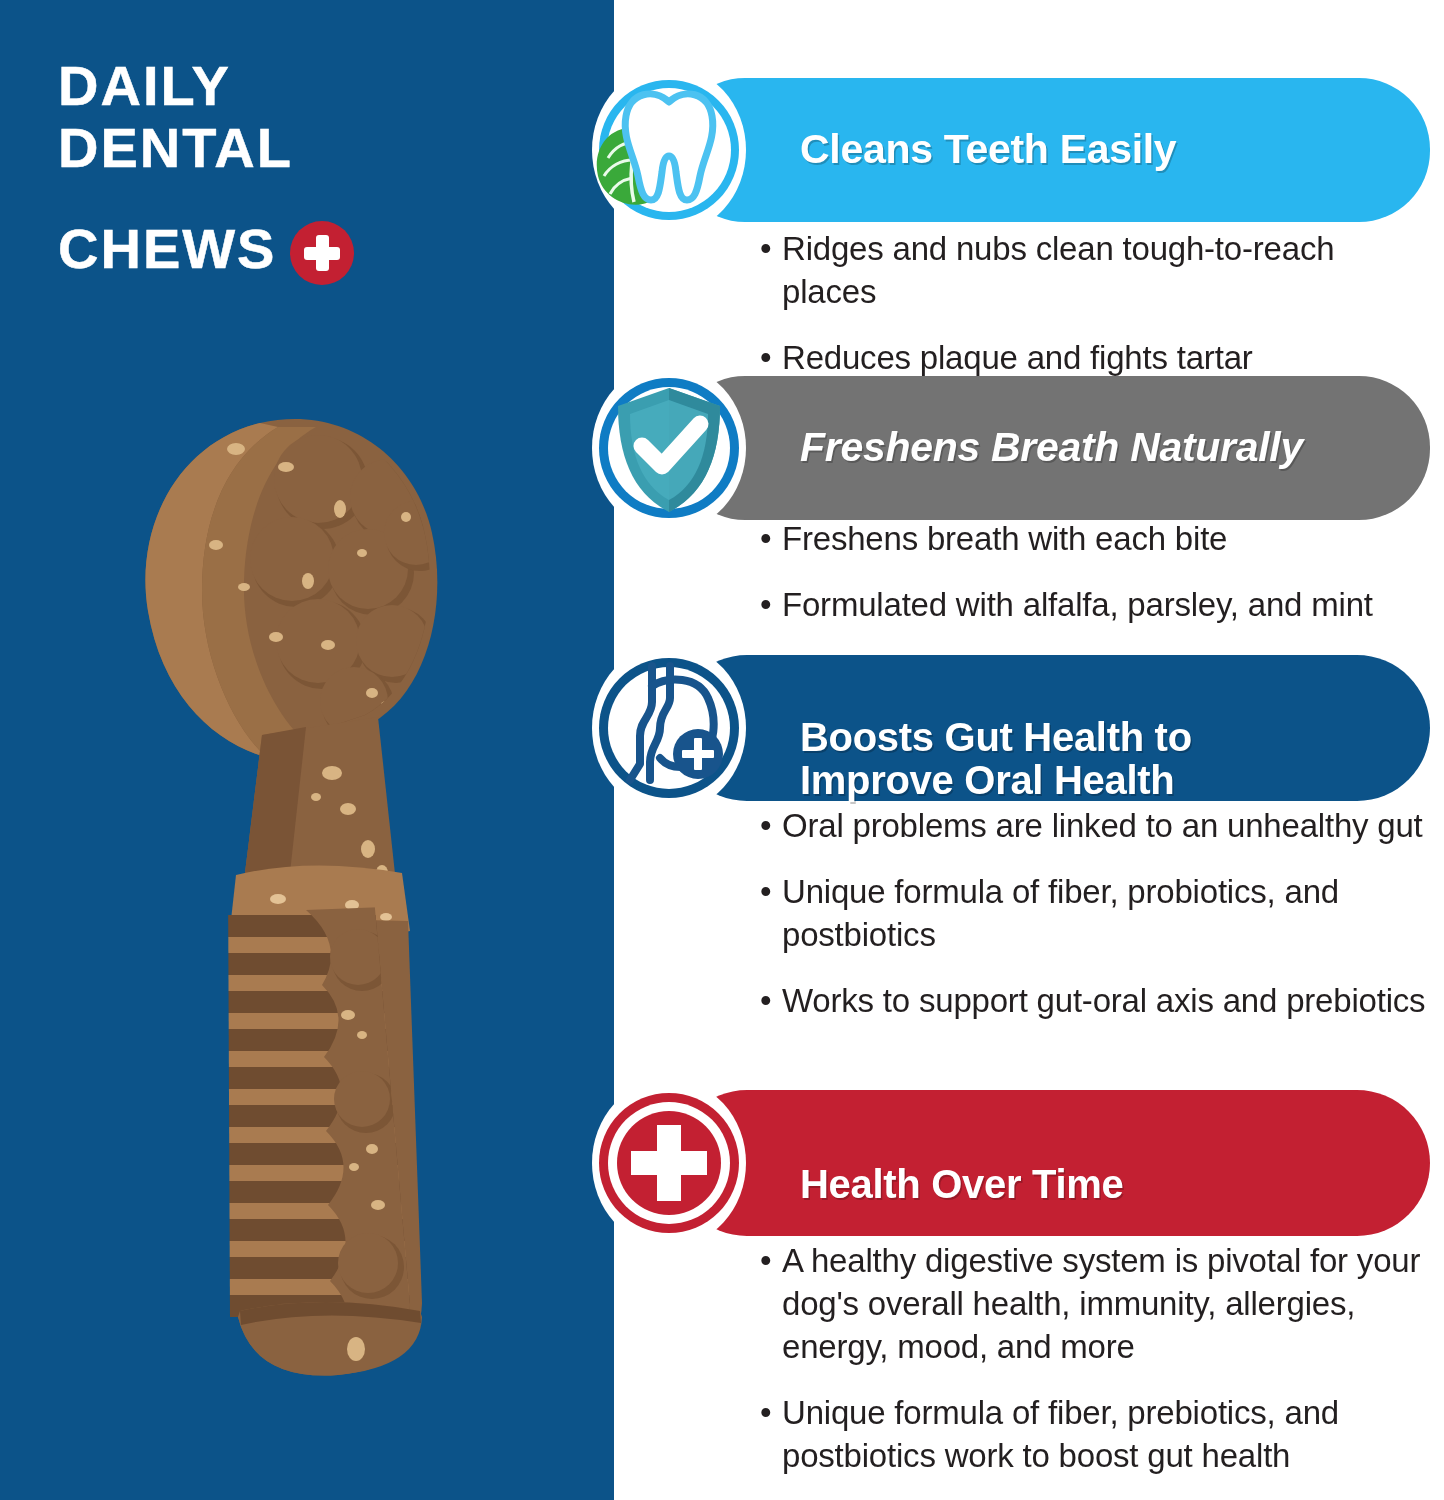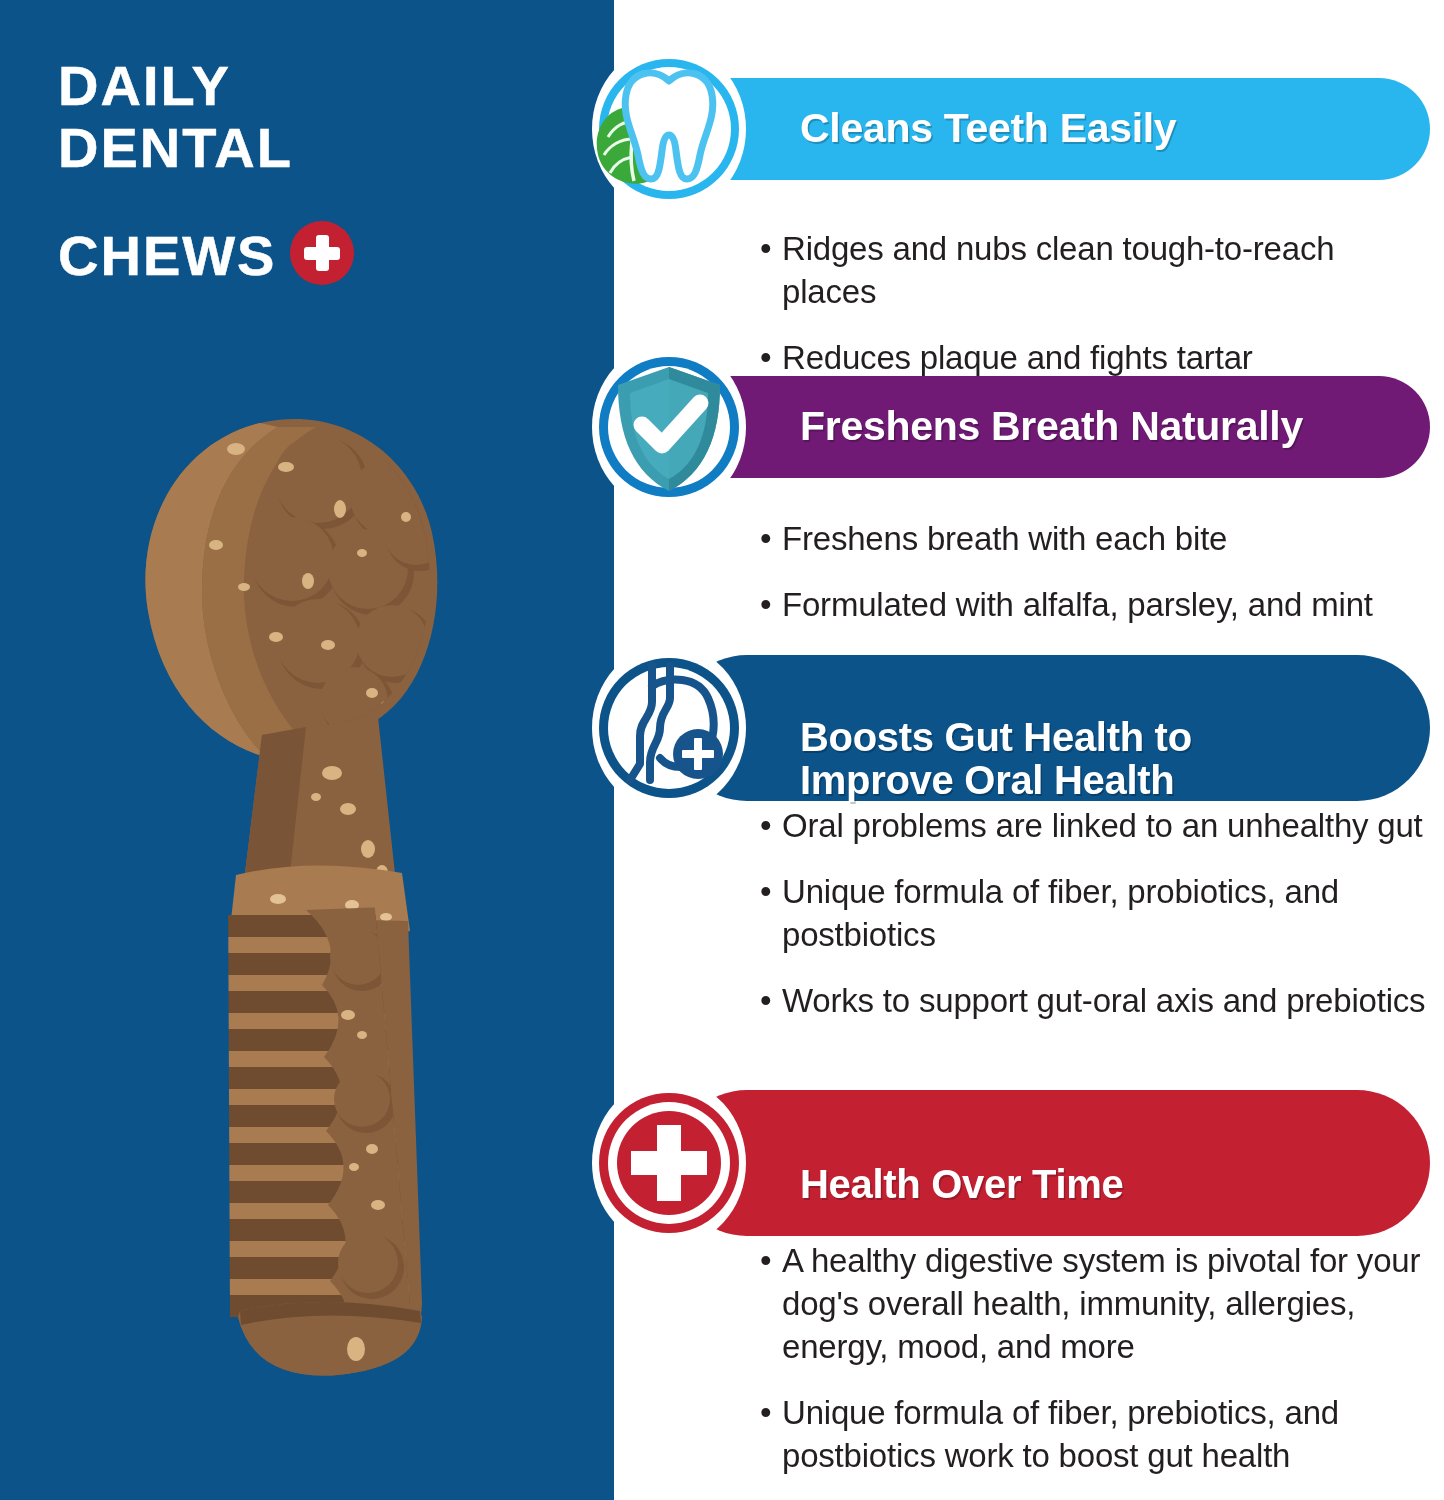--- a/index.html
+++ b/index.html
@@ -24,21 +24,21 @@
     color:#ffffff;
     font-family:"Liberation Sans", sans-serif;
     font-weight:bold;
     font-size:56px;
     line-height:0.92;
     letter-spacing:2px;
     text-transform:uppercase;
     -webkit-text-stroke:0.5px #fff;
   }
   #brand-title .tl{ display:block; white-space:nowrap; margin-bottom:10px; }
-  #brand-title .tl.l3{ display:flex; align-items:flex-end; gap:14px;margin-top:44px; }
+  #brand-title .tl.l3{ display:flex; align-items:center; gap:14px;margin-top:44px; }
 
   .cross-badge{
     display:inline-block;
     width:64px;height:64px;border-radius:50%;
     background:#c32032;
     position:relative;
     flex:0 0 auto;
     vertical-align:middle;
     top:4px;
   }
@@ -59,21 +59,21 @@
     position:absolute; left:614px; top:0;
     width:830px; height:1500px;
     background:#ffffff;
   }
 
   .feature{ position:absolute; left:0; width:830px; }
 
   .banner{
     position:absolute;
     left:60px;
-    height:102px;
+    height:144px;
     right:14px;
     border-radius:71px;
     display:flex;
     align-items:center;
   }
   .banner-title{
     color:#ffffff;
     font-weight:bold;
     font-size:41px;
     line-height:1.06;
@@ -116,21 +116,21 @@
     line-height:1.30;
   }
   .bullet .txt{ flex:1 1 auto; }
 
   
   #feature-1 { top:0; }
   #feature-1 .banner { top:78px; background:#29b6ef; }
   #feature-1 .bullets{ top:228px; }
 
   #feature-2 { top:0; }
-  #feature-2 .banner { top:376px; background:#701a75; }
+  #feature-2 .banner { top:376px; background:#737373;font-style:italic; }
   #feature-2 .bullets{ top:518px; }
 
   #feature-3 { top:0; }
   #feature-3 .banner { top:655px; background:#0c5389; height:146px; border-radius:73px;align-items:flex-end;}
   #feature-3 .bullets{ top:805px; }
 
   #feature-4 { top:0; }
   #feature-4 .banner { top:1090px; background:#c32032; height:146px; border-radius:73px;}
   #feature-4 .bullets{ top:1240px; }
 </style>

